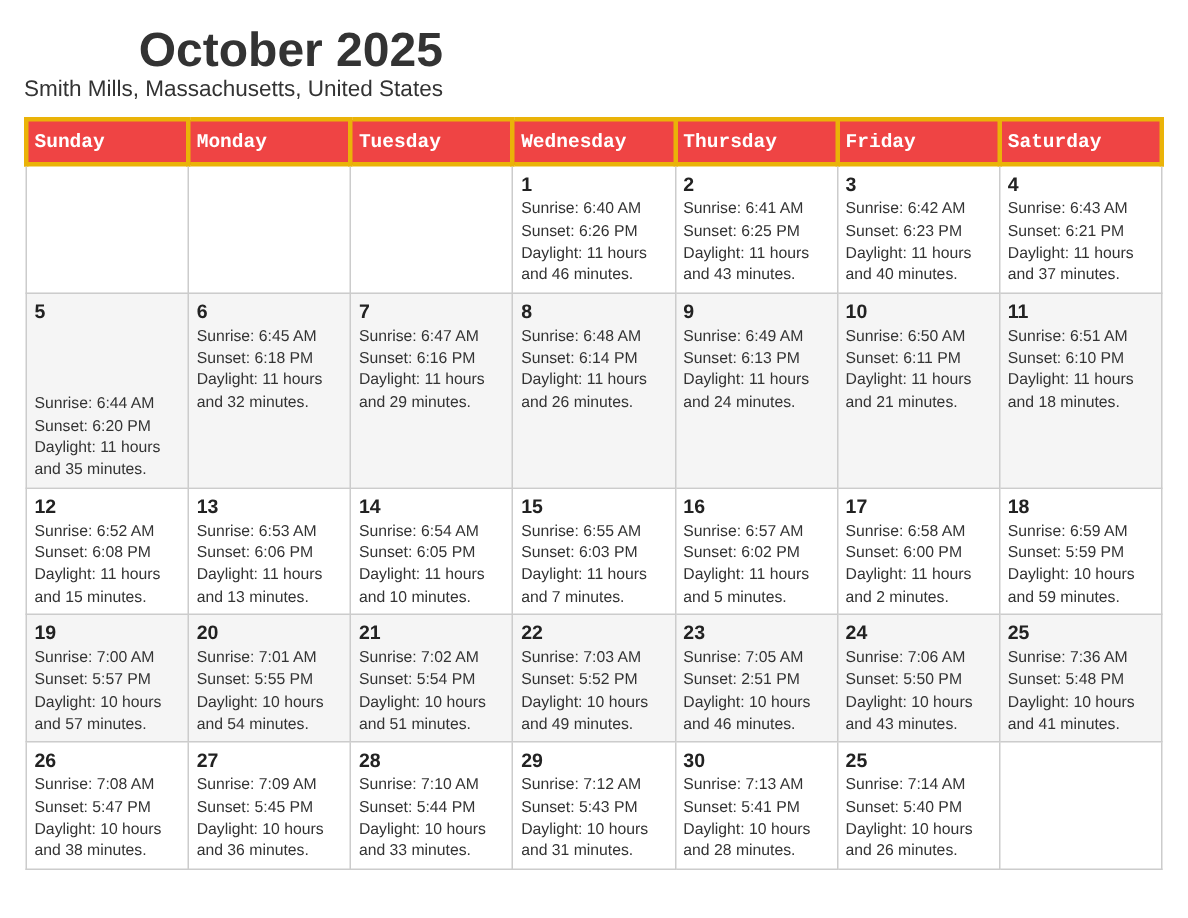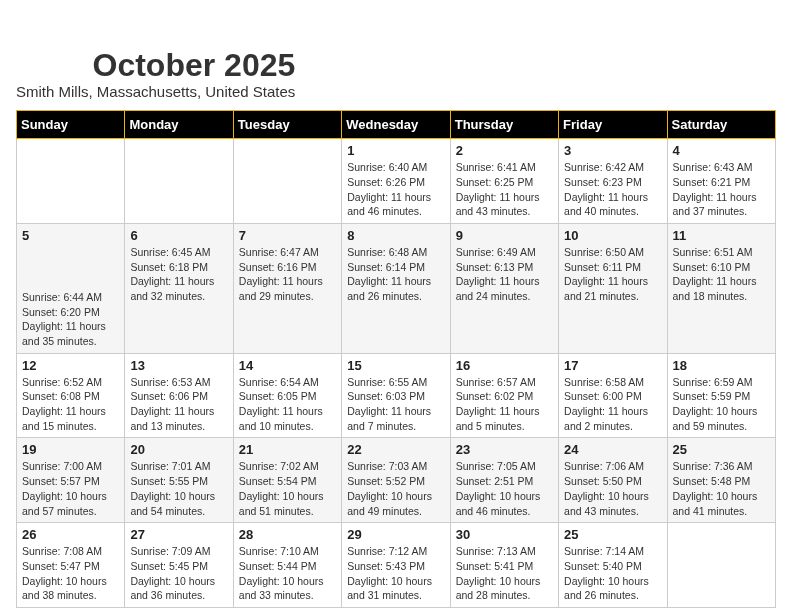--- a/index.html
+++ b/index.html
@@ -21,46 +21,46 @@
     }
     .logo {
       display: flex;
       flex-direction: column;
       align-items: flex-start;
     }
     .logo-general { color: #333; }
     .logo-blue { color: #2a5db0; }
     .title-block {
       text-align: right;
-      margin-top: 32px;
     }
     .title-block h1 {
       font-size: 32px;
       font-weight: bold;
       color: #333;
       line-height: 1.1;
     }
     .title-block h2 {
       font-size: 15px;
       font-weight: normal;
       color: #333;
     }
     .calendar {
       width: 100%;
       border-collapse: collapse;
       border: 1px solid #ccc;
     }
     .calendar th {
-      background: #000000;
+      background: #ef4444;
       color: #fff;
       font-size: 13px;
       font-weight: bold;
       padding: 6px 4px;
       text-align: left;
-      border: 1px solid #eab308;
+      border: 3px solid #eab308;
+      font-family: Liberation Mono, monospace;
     }
     .calendar td {
       border: 1px solid #ccc;
       vertical-align: top;
       padding: 4px 5px;
       font-size: 11px;
       color: #333;
       width: calc(100% / 7);
       min-height: 80px;
       background: #fff;

